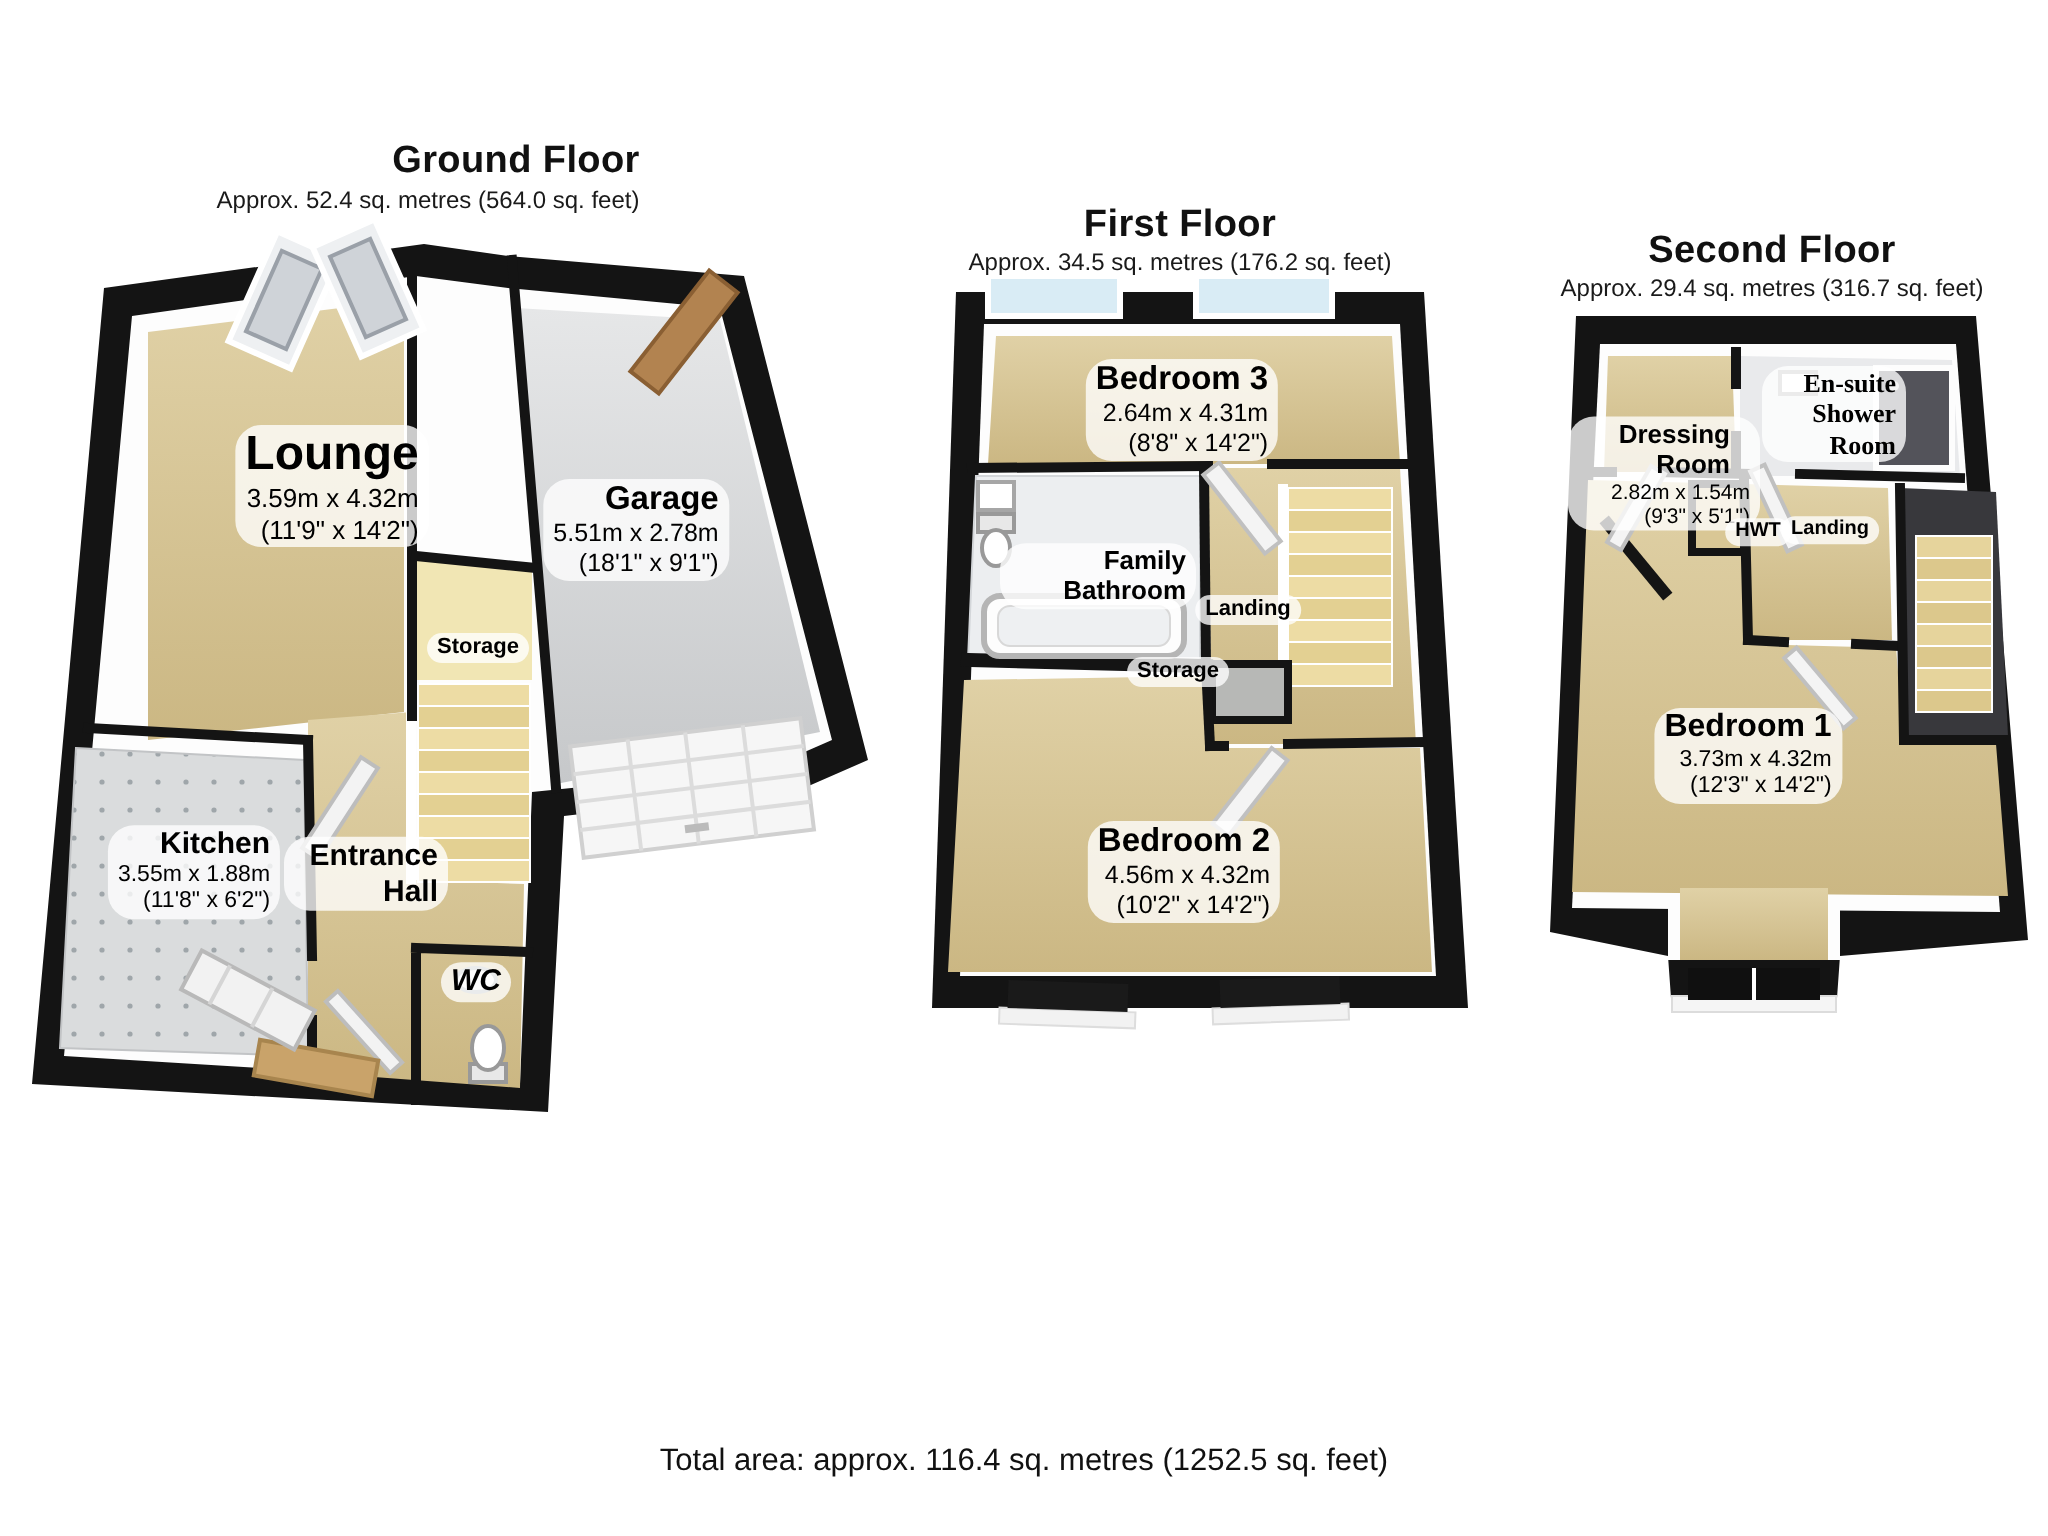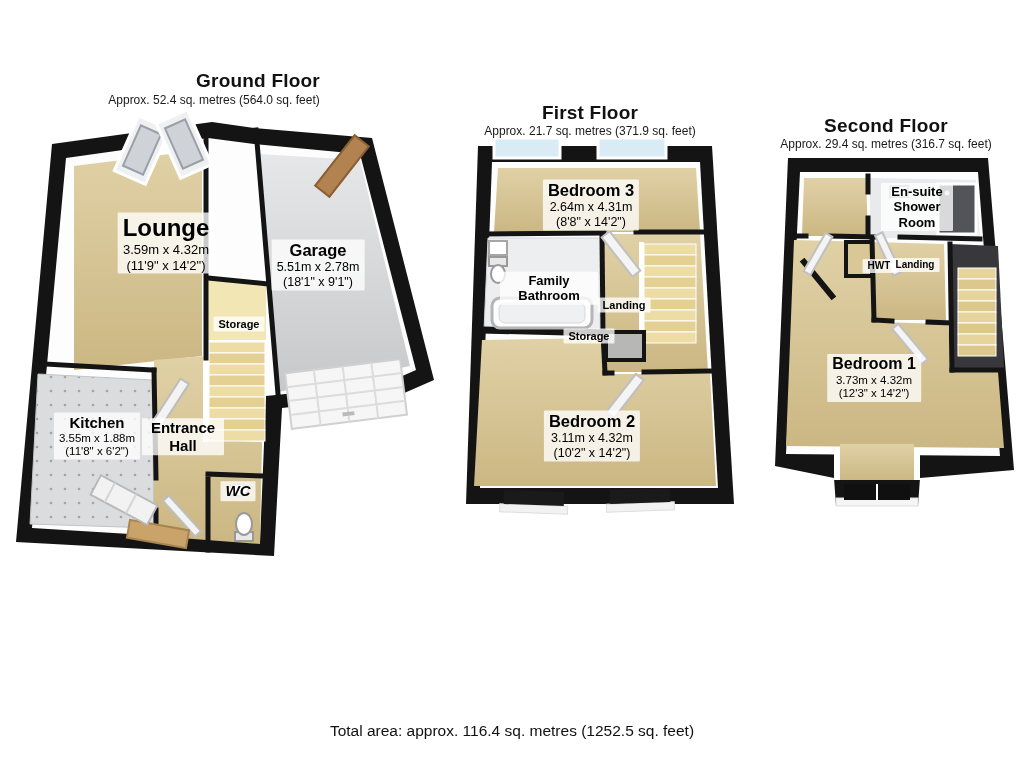--- a/index.html
+++ b/index.html
@@ -15,22 +15,22 @@
     font-weight:bold;font-size:19px;letter-spacing:.2px;
     white-space:nowrap;color:#111;
   }
   .floor-subtitle{
     position:absolute;transform:translateX(-50%);
     font-size:12px;white-space:nowrap;color:#1a1a1a;text-align:right;
   }
   .room-label{
     position:absolute;transform:translate(-50%,-50%);
     background:rgba(255,255,255,0.78);
-    text-align:center;line-height:1.18;padding:1px 5px;
-    color:#000;border-radius:1px;
+    text-align:right;line-height:1.18;padding:1px 5px;
+    color:#000;border-radius:13px;
   }
   .rname{font-weight:bold;}
   .sz-xl .rname{font-size:24px;}
   .sz-xl .rdims{font-size:13px;}
   .sz-lg .rname{font-size:16.5px;}
   .sz-lg .rdims{font-size:12.5px;}
   .sz-md .rname{font-size:15px;}
   .sz-md .rdims{font-size:11.5px;}
   .sz-sm .rname{font-size:13px;}
   .sz-sm .rdims{font-size:10.5px;}
@@ -281,21 +281,21 @@
       <rect x="66" y="350" width="82" height="8" fill="#f5f5f5" stroke="#dcdcdc" stroke-width="1"></rect>
       <rect x="74" y="336" width="66" height="16" fill="#101010"></rect>
       <path d="M107,336 L107,352" stroke="#ffffff" stroke-width="2"></path>
     </g>
   </svg>
 
   <div class="floor-title" style="left:214px;top:70px;margin-left:44px;">Ground Floor</div>
   <div class="floor-subtitle" style="left:214px;top:93px;">Approx. 52.4 sq. metres (564.0 sq. feet)</div>
 
   <div class="floor-title" style="left:590px;top:102px;">First Floor</div>
-  <div class="floor-subtitle" style="left:590px;top:124px;">Approx. 21.7 sq. metres (371.9 sq. feet)</div>
+  <div class="floor-subtitle" style="left:590px;top:124px;">Approx. 34.5 sq. metres (176.2 sq. feet)</div>
 
   <div class="floor-title" style="left:886px;top:115px;">Second Floor</div>
   <div class="floor-subtitle" style="left:886px;top:137px;">Approx. 29.4 sq. metres (316.7 sq. feet)</div>
 
   <div class="room-label sz-xl" style="left:166px;top:243px;">
     <div class="rname">Lounge</div>
     <div class="rdims">3.59m x 4.32m</div>
     <div class="rdims">(11'9" x 14'2")</div>
   </div>
   <div class="room-label sz-lg" style="left:318px;top:265px;">
@@ -327,25 +327,30 @@
     <div class="rname">Family Bathroom</div>
   </div>
   <div class="room-label sz-xs" style="left:624px;top:305px;">
     <div class="rname">Landing</div>
   </div>
   <div class="room-label sz-xs" style="left:589px;top:336px;">
     <div class="rname">Storage</div>
   </div>
   <div class="room-label sz-lg" style="left:592px;top:436px;">
     <div class="rname">Bedroom 2</div>
-    <div class="rdims">3.11m x 4.32m</div>
+    <div class="rdims">4.56m x 4.32m</div>
     <div class="rdims">(10'2" x 14'2")</div>
   </div>
 
-  <div class="room-label sz-sm" style="left:917px;top:207px;width:62px;">
+  <div class="room-label sz-sm" style="left:832px;top:237px;width:86px;">
+    <div class="rname" style="max-width:66px;margin:0 auto;">Dressing Room</div>
+    <div class="rdims">2.82m x 1.54m</div>
+    <div class="rdims">(9'3" x 5'1")</div>
+  </div>
+  <div class="room-label sz-sm" style="left:917px;top:207px;width:62px;font-family:Liberation Serif, serif;">
     <div class="rname">En-suite Shower Room</div>
   </div>
   <div class="room-label sz-xxs" style="left:879px;top:266px;">
     <div class="rname">HWT</div>
   </div>
   <div class="room-label sz-xxs" style="left:915px;top:265px;">
     <div class="rname">Landing</div>
   </div>
   <div class="room-label sz-md" style="left:874px;top:378px;">
     <div class="rname" style="font-size:16px;">Bedroom 1</div>

